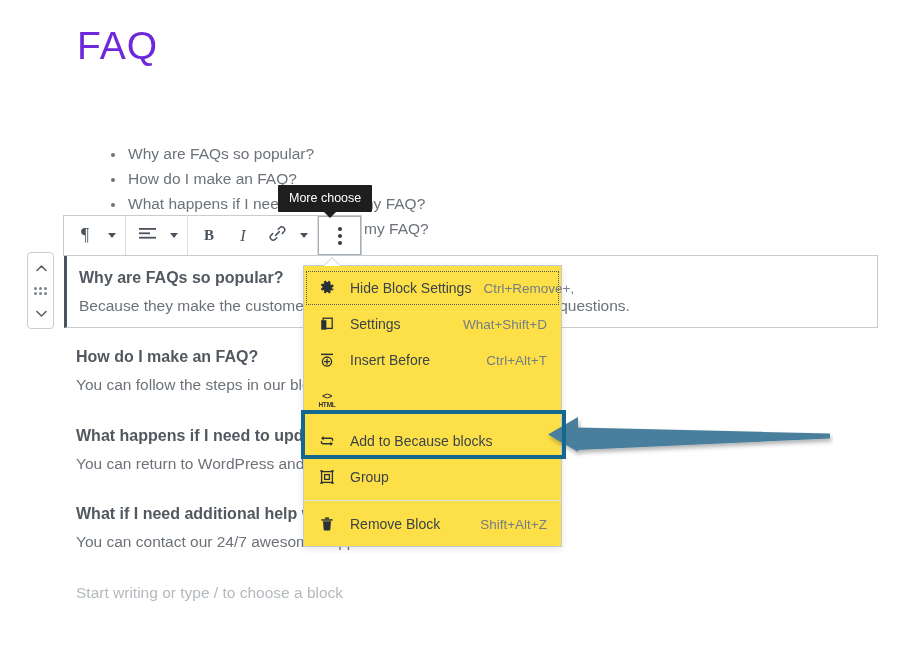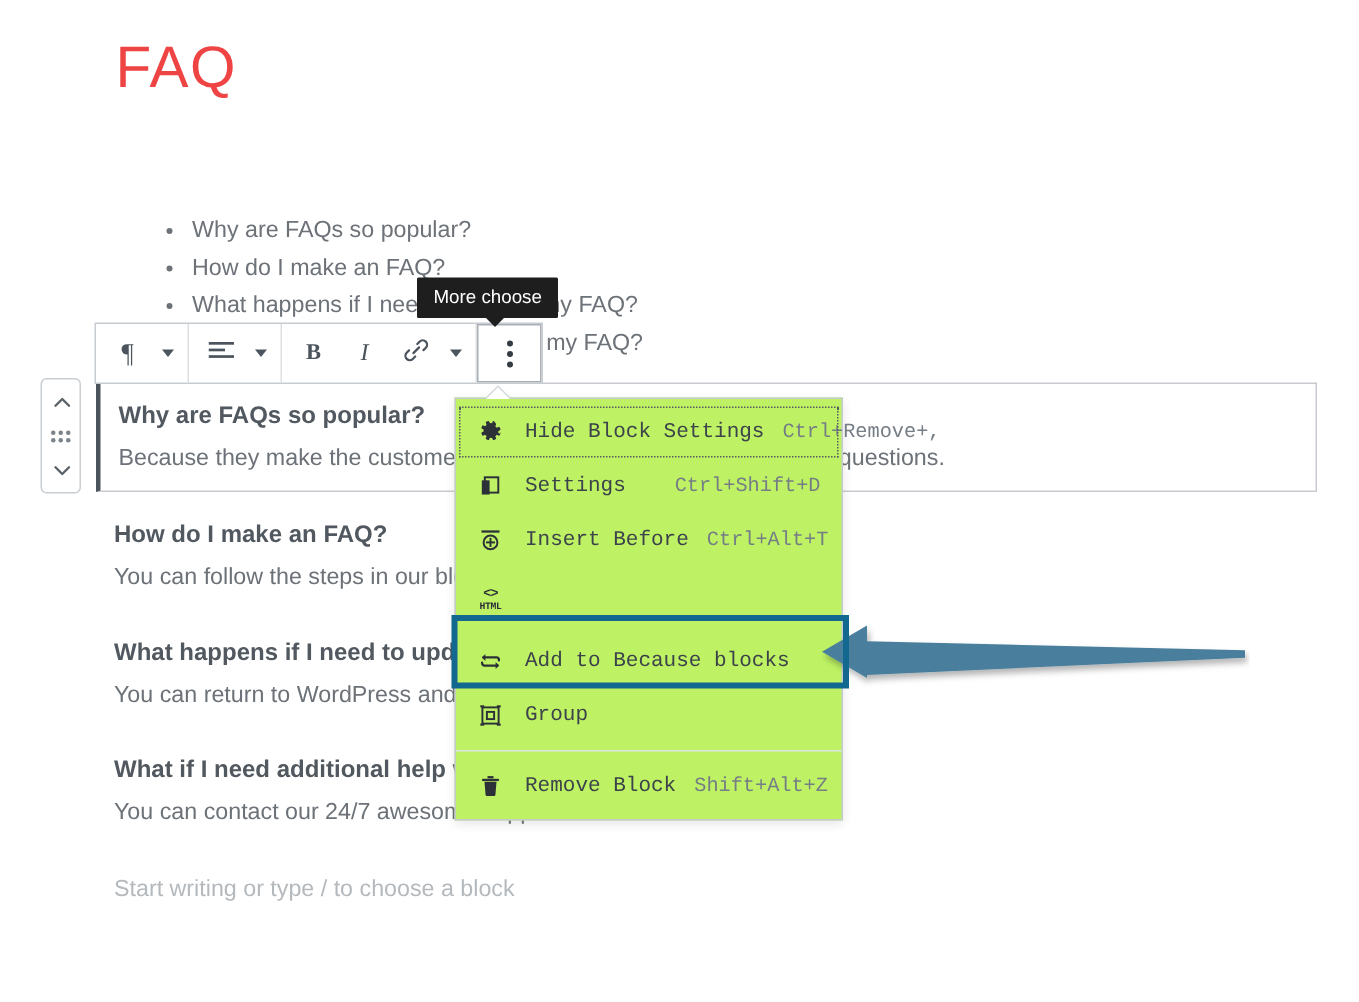--- a/index.html
+++ b/index.html
@@ -18,21 +18,21 @@
   }
 
   
   .page-title {
     position: absolute;
     left: 77px;
     top: 23px;
     font-size: 39px;
     font-weight: 300;
     letter-spacing: 1px;
-    color: #ef4444;
+    color: #6d28d9;
     line-height: 1.2;
   }
 
   
   .bullet-list {
     position: absolute;
     left: 104px;
     top: 141px;
     margin: 0;
     padding: 0 0 0 22px;
@@ -218,27 +218,26 @@
     border-right: 7px solid transparent;
     border-top: 7px solid #1e1e1e;
   }
 
   
   .menu {
     position: absolute;
     left: 303px;
     top: 265px;
     width: 259px;
-    background: #bef264;
+    background: #fde047;
     border: 1px solid #c5cad0;
     box-shadow: 0 2px 7px rgba(0,0,0,0.10);
     z-index: 50;
     padding: 4px 0 4px;
     box-sizing: border-box;
-    font-family: Liberation Mono, monospace;
   }
   .menu-pointer {
     position: absolute;
     left: 20px;
     top: -8px;
     width: 0; height: 0;
     border-left: 8px solid transparent;
     border-right: 8px solid transparent;
     border-bottom: 8px solid #ffffff;
     filter: drop-shadow(0 -1px 0 #c5cad0);
@@ -447,21 +446,21 @@
   </div>
 
   <div class="menu-item">
     <span class="mi-icon">
       <svg width="16" height="16" viewBox="0 0 16 16">
         <rect x="4.2" y="2.2" width="9" height="10.2" fill="none" stroke="#2b3137" stroke-width="1.3"></rect>
         <rect x="2.2" y="4.2" width="5.2" height="9.5" fill="#2b3137"></rect>
       </svg>
     </span>
     <span class="mi-label">Settings</span>
-    <span class="mi-short">Ctrl+Shift+D</span>
+    <span class="mi-short">What+Shift+D</span>
   </div>
 
   <div class="menu-item">
     <span class="mi-icon">
       <svg width="16" height="16" viewBox="0 0 16 16">
         <rect x="2" y="1.6" width="12" height="1.5" fill="#2b3137"></rect>
         <circle cx="8" cy="9.6" r="4.6" fill="none" stroke="#2b3137" stroke-width="1.3"></circle>
         <rect x="7.35" y="6.6" width="1.3" height="6" fill="#2b3137"></rect>
         <rect x="5" y="8.95" width="6" height="1.3" fill="#2b3137"></rect>
       </svg>

